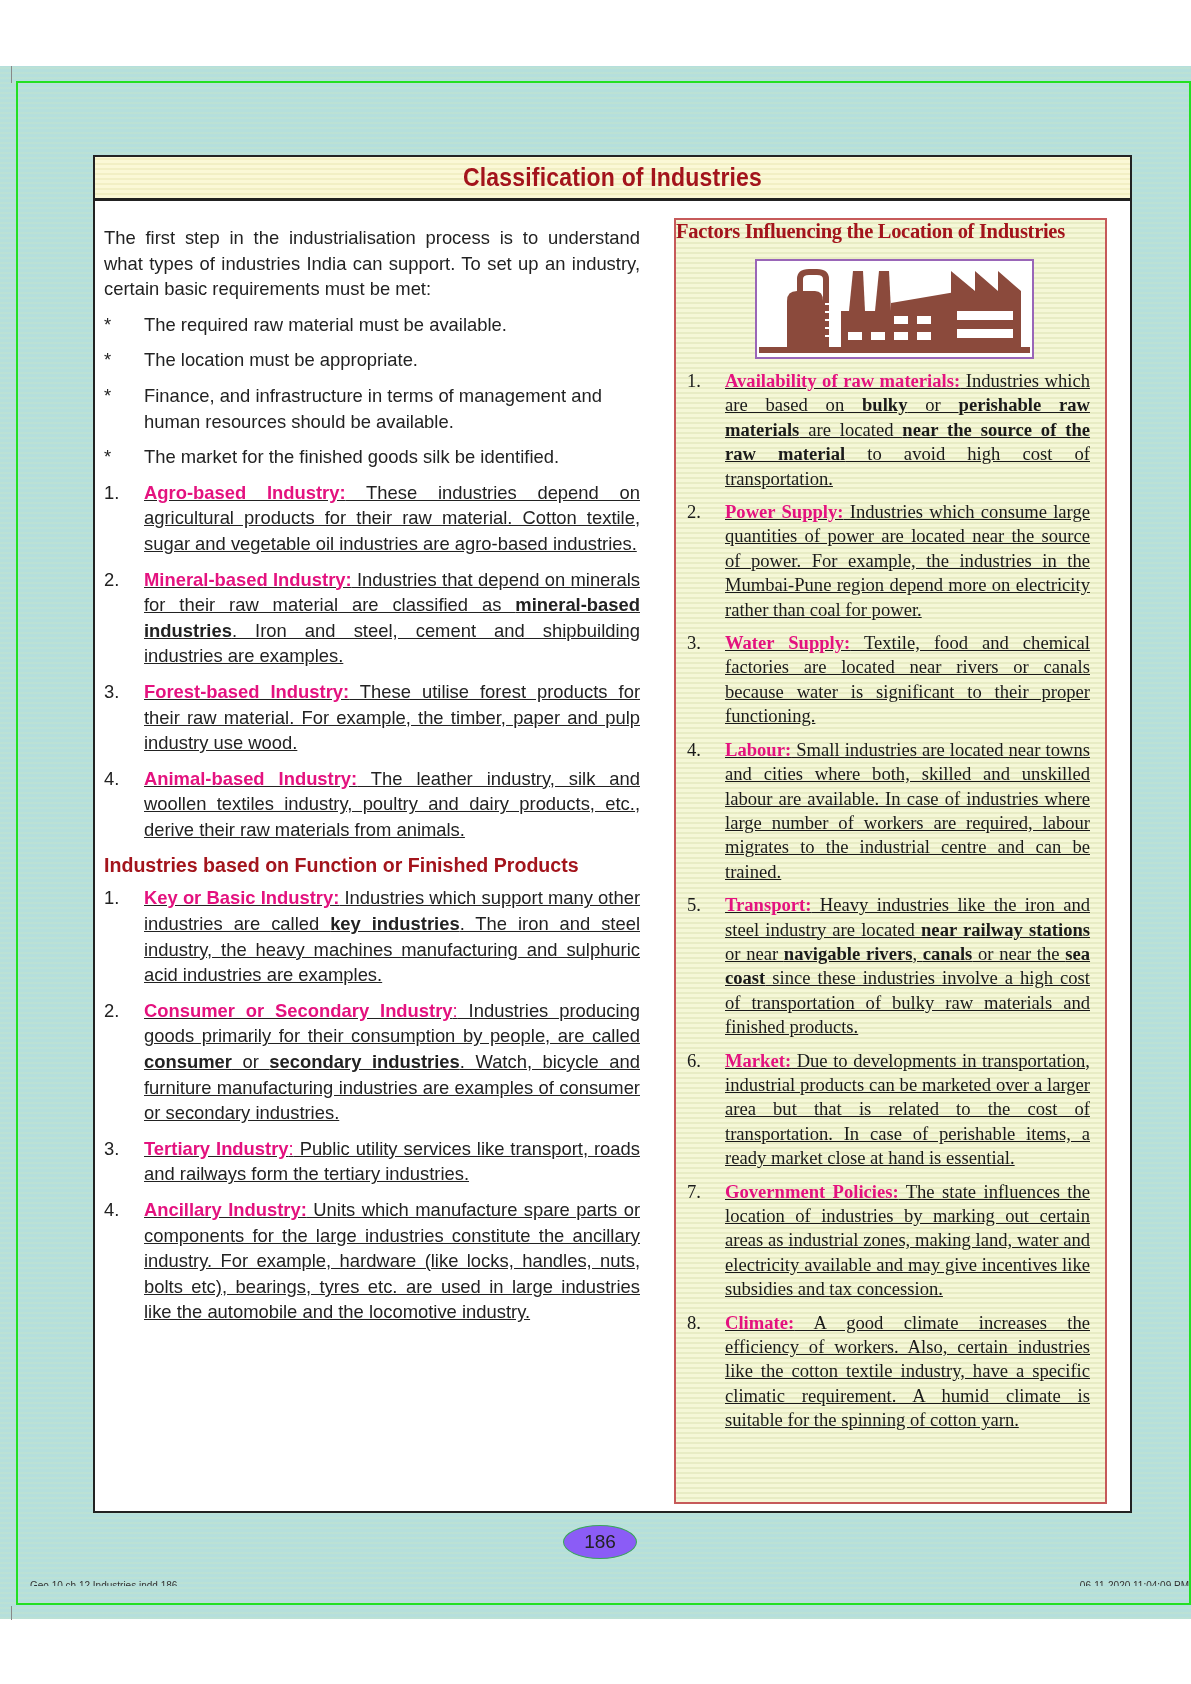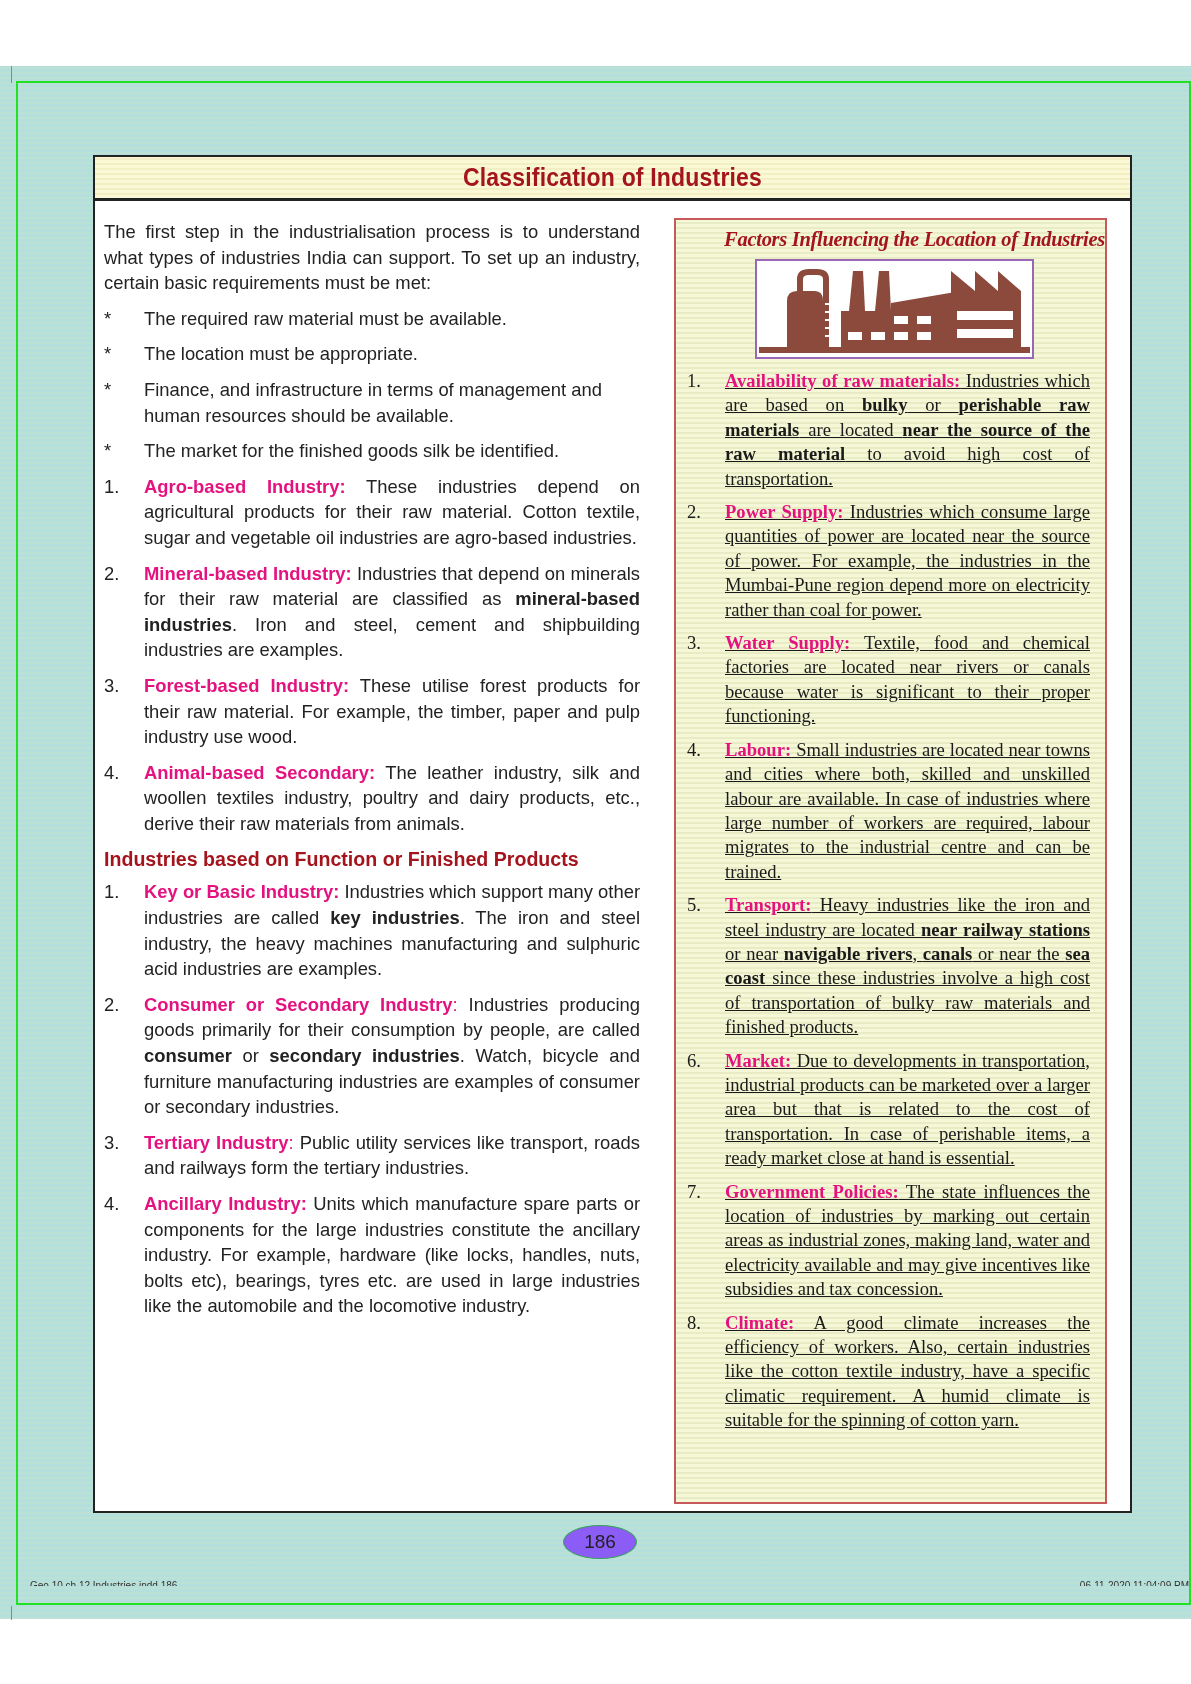--- a/index.html
+++ b/index.html
@@ -13,36 +13,36 @@
   .green-frame { position:absolute; left:16px; top:81px; width:1171px; height:1520px; border:2px solid #22e022; }
   .slug { position:absolute; top:1579px; height:7px; overflow:hidden; font-size:10px; line-height:14px; color:#333; }
   .slug-left { left:30px; }
   .slug-right { right:2px;margin-left:37px; }
 
   .main-box { position:absolute; left:93px; top:155px; width:1017px; height:1354px; border:2px solid #222; background:#fff;padding-left:18px; }
   .title-band { position:absolute; left:0; top:0; right:0; height:41px; border-bottom:3px solid #222;
                 background: repeating-linear-gradient(0deg, #fbf8d6 0px, #fbf8d6 3px, #f2efc4 3px, #f2efc4 5px); }
   .page-title { text-align:center; font-weight:bold; color:#a3141c; font-size:25px; line-height:41px; letter-spacing:0.2px; transform:scaleX(0.92); }
 
-  .left-col { position:absolute; left:9px; top:62px; width:536px; color:#222; font-size:18.4px; line-height:25.6px; }
+  .left-col { position:absolute; left:9px; top:68px; width:536px; color:#222; font-size:18.4px; line-height:25.6px; }
   .p { margin:0 0 10px 0; text-align:justify; }
   .bullet { display:flex; margin:0 0 10px 0; }
   .bullet .mark { width:40px; flex:none; }
   .bullet .txt { flex:1; }
   .h2 { color:#a3141c; font-weight:bold; font-size:19.6px; margin:2px 0 7px 0; line-height:26px; }
   .item { display:flex; margin:0 0 10px 0; }
   .item .num { width:40px; flex:none; }
-  .item .txt { flex:1; text-align:justify; }
+  .item .txt { flex:1; text-align:justify;text-decoration:underline; }
   .pink { color:#e4127f; font-weight:bold; }
   b { font-weight:bold; }
 
   .sidebar { position:absolute; left:579px; top:61px; width:429px; height:1282px; border:2px solid #c65a5a;
              background: repeating-linear-gradient(0deg, #f5f7d7 0px, #f5f7d7 3px, #e8ecc4 3px, #e8ecc4 5px);
              font-family:"Liberation Serif", serif; color:#1a1a1a; }
-  .sb-title { text-align:right; color:#a3141c; font-weight:bold; font-size:20.5px; margin-top:8px; letter-spacing:-0.3px;font-style:italic; }
+  .sb-title { text-align:left; color:#a3141c; font-weight:bold; font-size:20.5px; letter-spacing:-0.3px; }
   .factory-box { position:absolute; left:79px; top:39px; width:275px; height:96px; background:#fff; border:2px solid #9a66b8; }
   .factory-box svg { display:block; }
   .sb-list { position:absolute; left:11px; top:149px; width:403px; font-size:18.6px; line-height:24.4px; }
   .sb-item { display:flex; margin:0 0 9px 0; }
   .sb-item .num { width:38px; flex:none; }
   .sb-item .txt { flex:1; text-align:justify;text-decoration:underline; }
 
   .page-num { position:absolute; left:563px; top:1525px; width:72px; height:32px; border:1.5px solid #3aa55a; border-radius:50%;
               background:#8b5cf6; text-align:center; font-size:19px; line-height:32px; color:#222; }
 </style>
@@ -85,21 +85,21 @@
     <div class="item">
       <span class="num">2.</span>
       <span class="txt"><span class="pink">Mineral-based Industry:</span><span> Industries that depend on minerals for their raw material are classified as </span><b>mineral-based industries</b><span>. Iron and steel, cement and shipbuilding industries are examples.</span></span>
     </div>
     <div class="item">
       <span class="num">3.</span>
       <span class="txt"><span class="pink">Forest-based Industry:</span><span> These utilise forest products for their raw material. For example, the timber, paper and pulp industry use wood.</span></span>
     </div>
     <div class="item">
       <span class="num">4.</span>
-      <span class="txt"><span class="pink">Animal-based Secondary:</span><span> The leather industry, silk and woollen textiles industry, poultry and dairy products, etc., derive their raw materials from animals.</span></span>
+      <span class="txt"><span class="pink">Animal-based Industry:</span><span> The leather industry, silk and woollen textiles industry, poultry and dairy products, etc., derive their raw materials from animals.</span></span>
     </div>
 
     <div class="h2">Industries based on Function or Finished Products</div>
     <div class="item">
       <span class="num">1.</span>
       <span class="txt"><span class="pink">Key or Basic Industry:</span><span> Industries which support many other industries are called </span><b>key industries</b><span>. The iron and steel industry, the heavy machines manufacturing and sulphuric acid industries are examples.</span></span>
     </div>
     <div class="item">
       <span class="num">2.</span>
       <span class="txt"><span class="pink">Consumer or Secondary Industry</span><span style="color:#e4127f">:</span><span> Industries producing goods primarily for their consumption by people, are called </span><b>consumer</b><span> or </span><b>secondary industries</b><span>. Watch, bicycle and furniture manufacturing industries are examples of consumer or secondary industries.</span></span>

